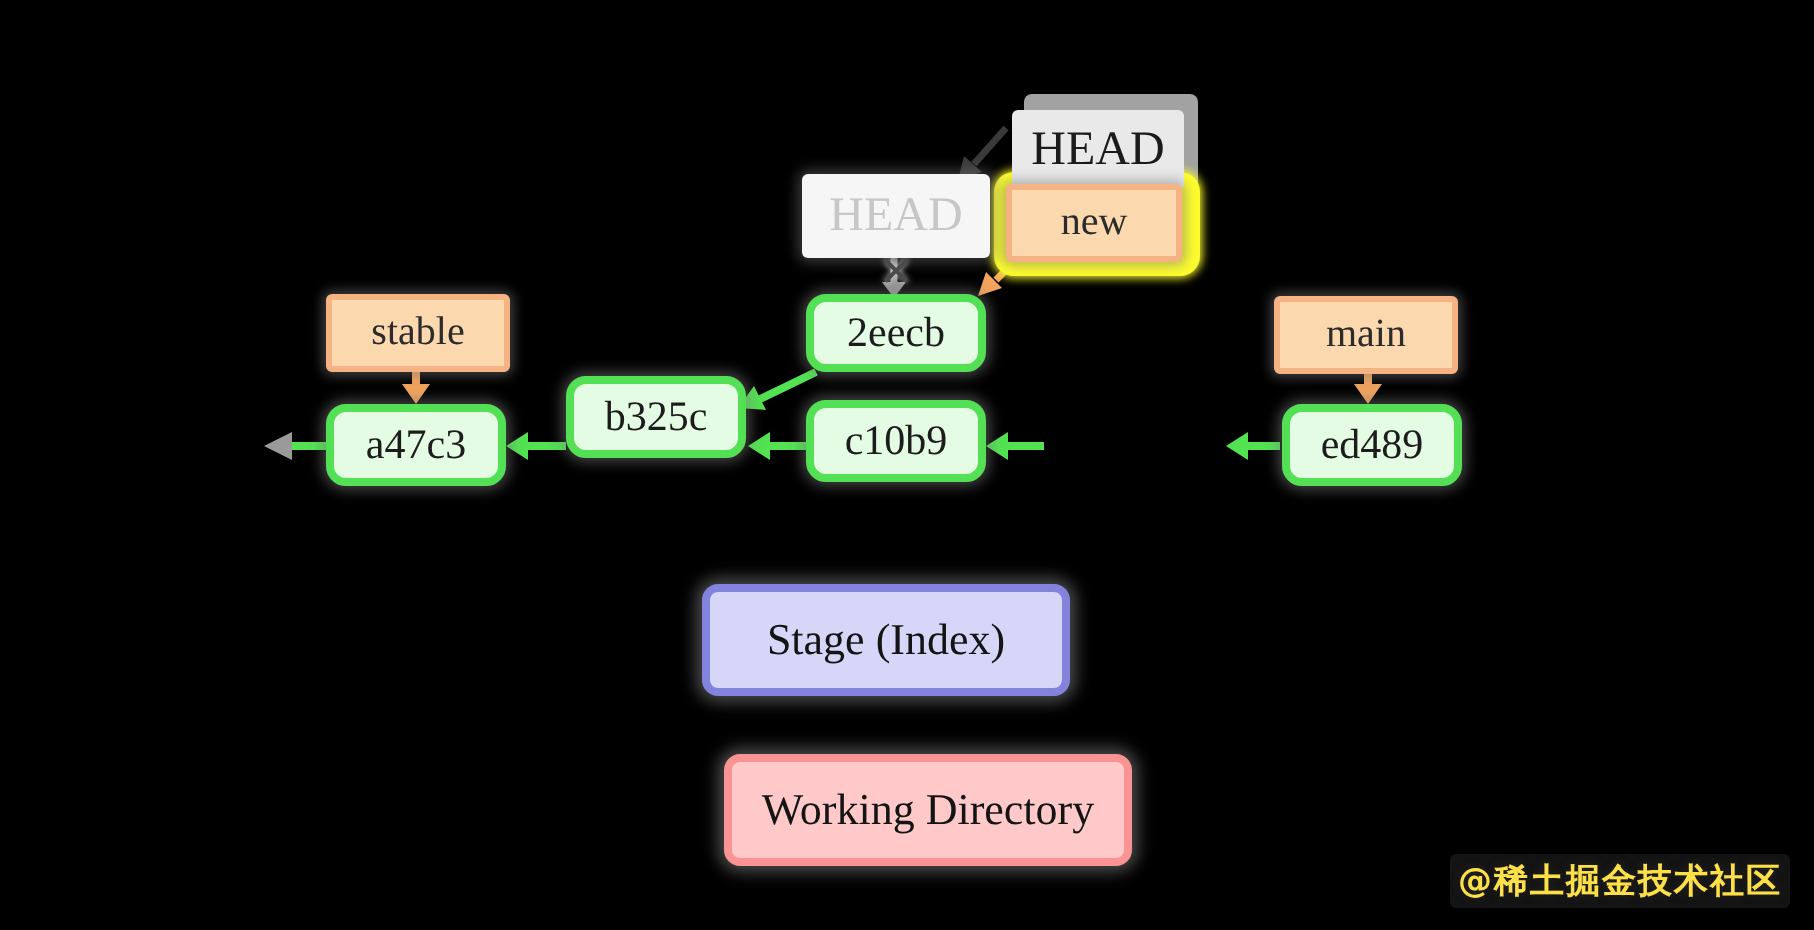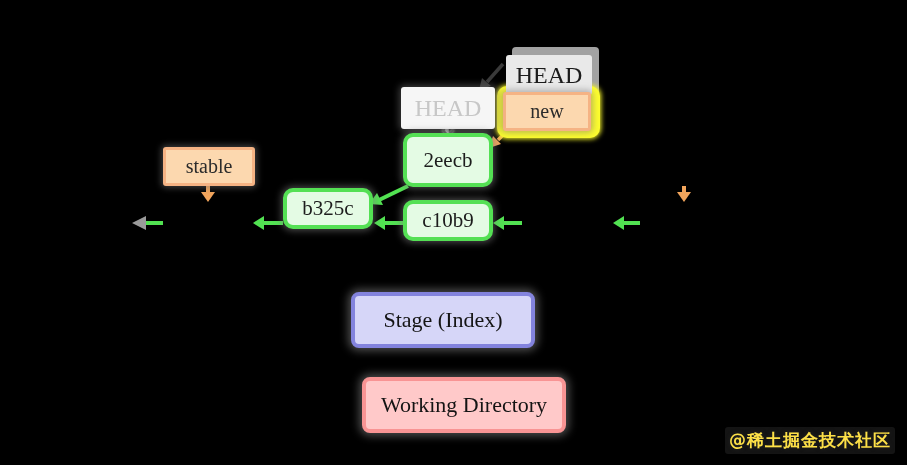--- a/index.html
+++ b/index.html
@@ -157,27 +157,30 @@
     <g>
       <line x1="503" y1="64" x2="487" y2="82" stroke="#3a3a3a" stroke-width="3.5"></line>
       <polygon points="479,90 482,78 491,86" fill="#3a3a3a"></polygon>
     </g>
   </svg>
 
   <div class="head-backing"></div>
   <div class="highlight"></div>
 
   <div class="box branch" style="left:163px;top:147px">stable</div>
+  <div class="box branch" style="left:637px;top:148px">main</div>
 
   <div class="box head-box">HEAD</div>
   <div class="box branch new-box">new</div>
   <div class="box old-head">HEAD</div>
   <div class="cross">✕</div>
 
+  <div class="box commit" style="left:163px;top:202px">a47c3</div>
   <div class="box commit" style="left:283px;top:188px">b325c</div>
   <div class="box commit" style="left:403px;top:200px">c10b9</div>
-  <div class="box commit" style="left:403px;top:133px;height:54px">2eecb</div>
+  <div class="box commit" style="left:641px;top:202px">ed489</div>
+  <div class="box commit" style="left:403px;top:147px;height:39px">2eecb</div>
 
   <div class="box area stage-box">Stage (Index)</div>
   <div class="box area working-box">Working Directory</div>
 
   <div class="watermark">@稀土掘金技术社区</div>
 </div>
 
 </body></html>

